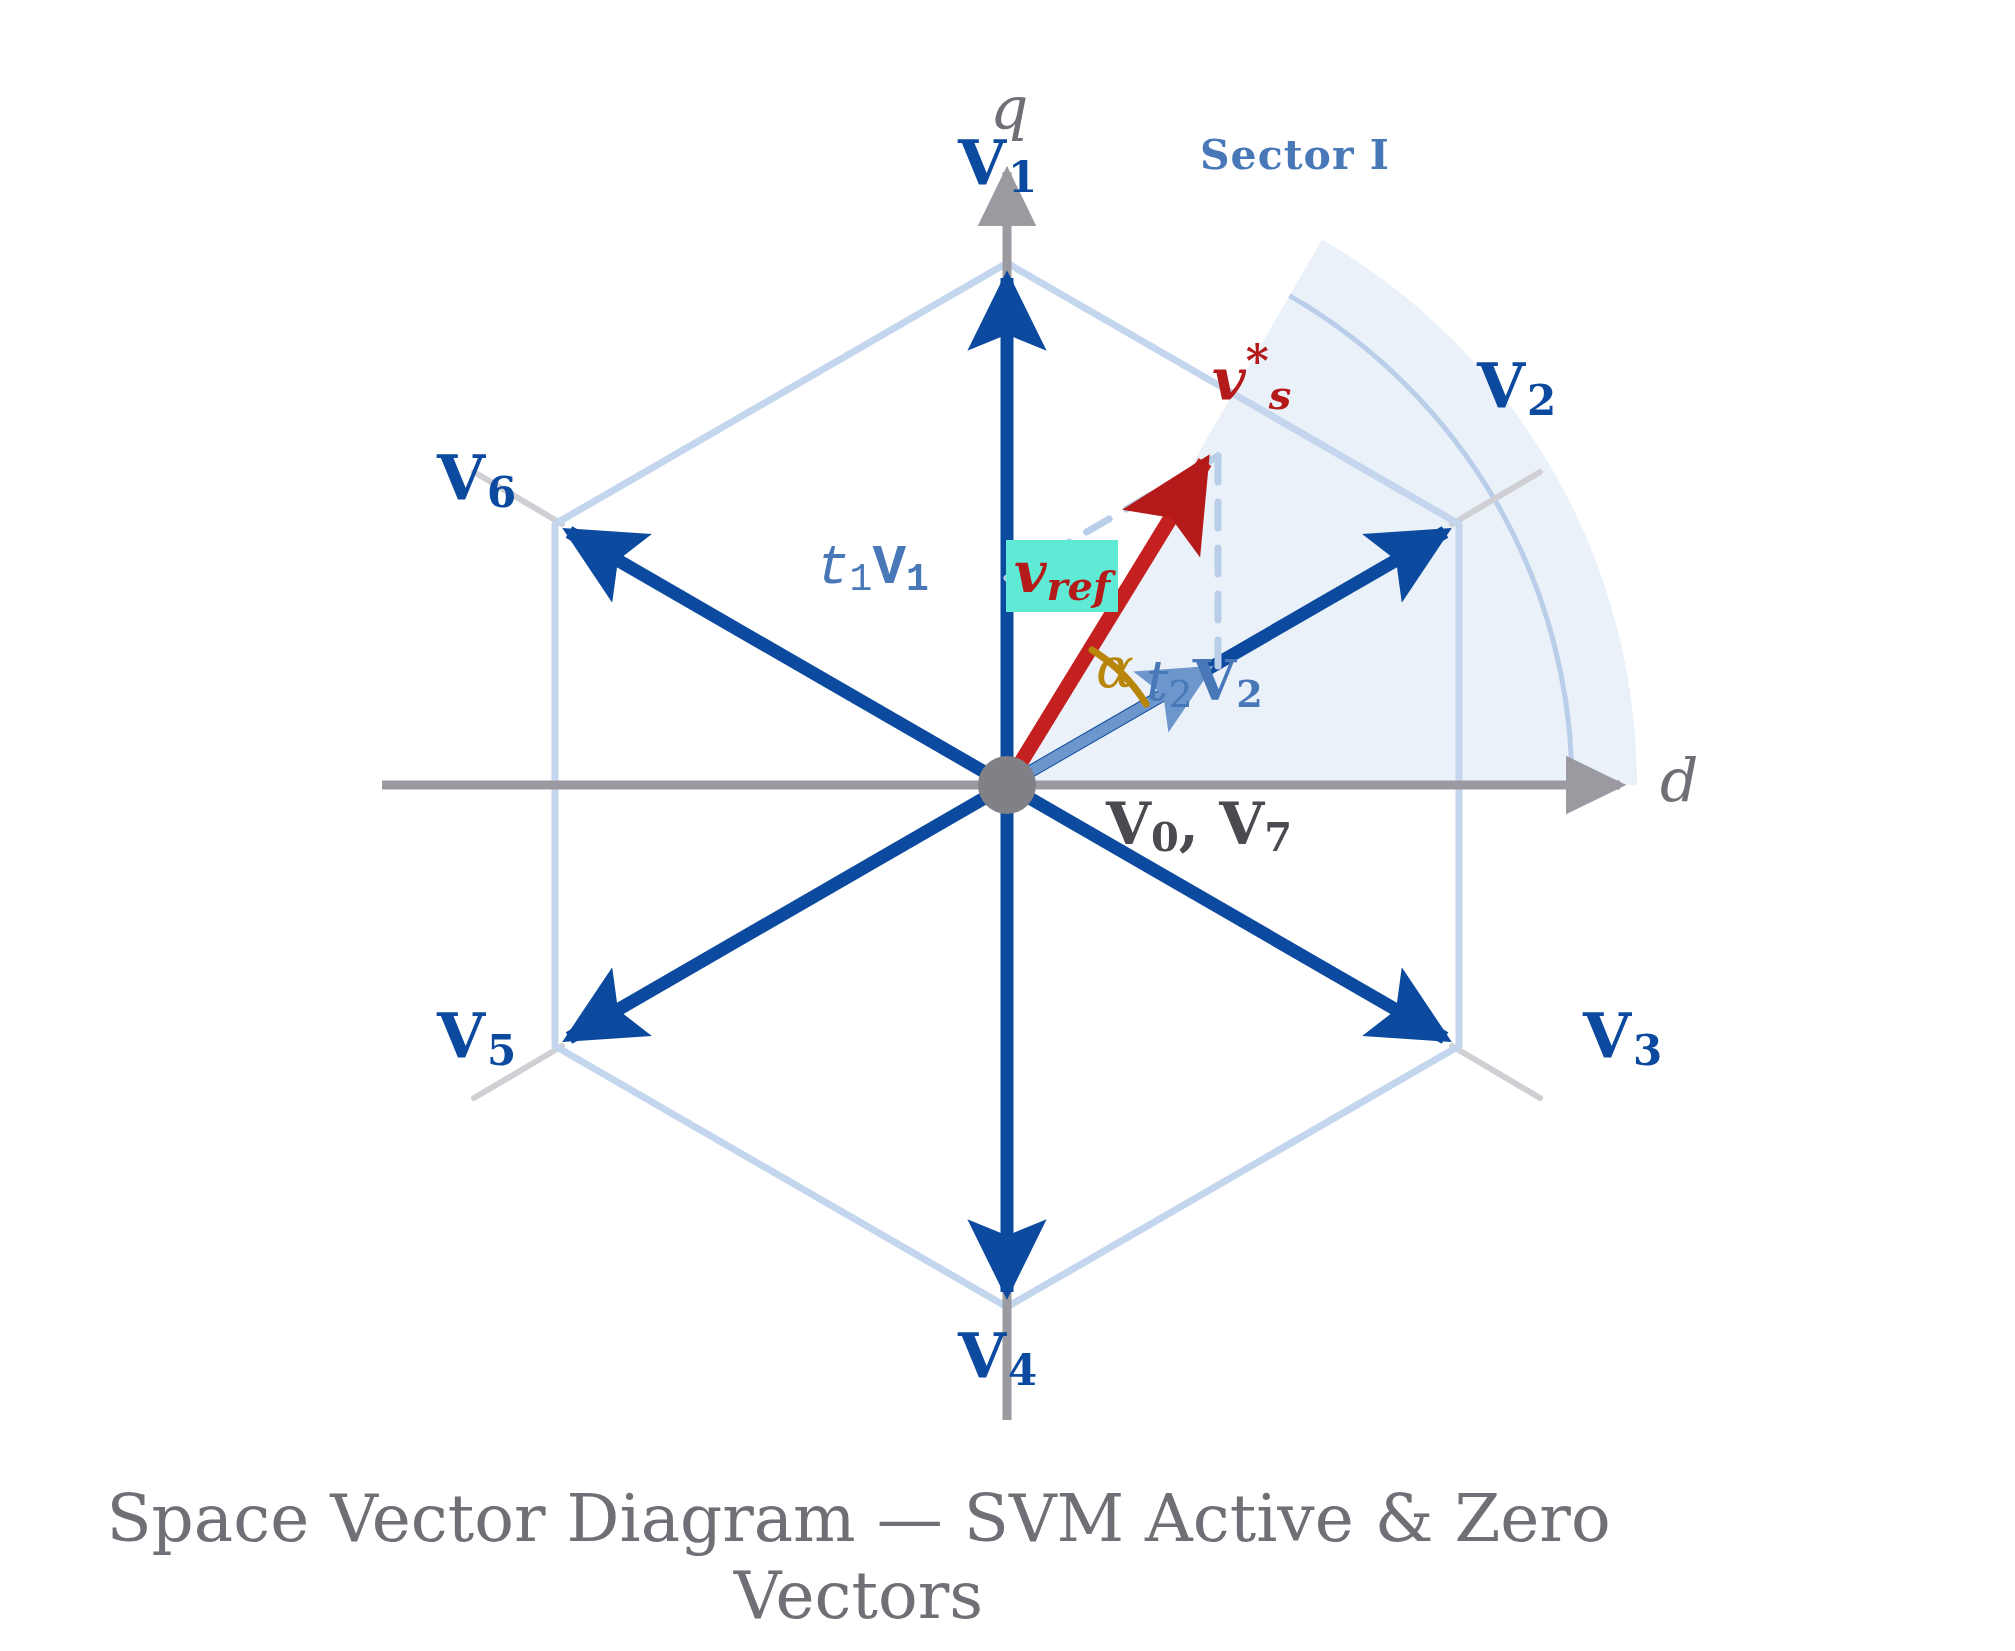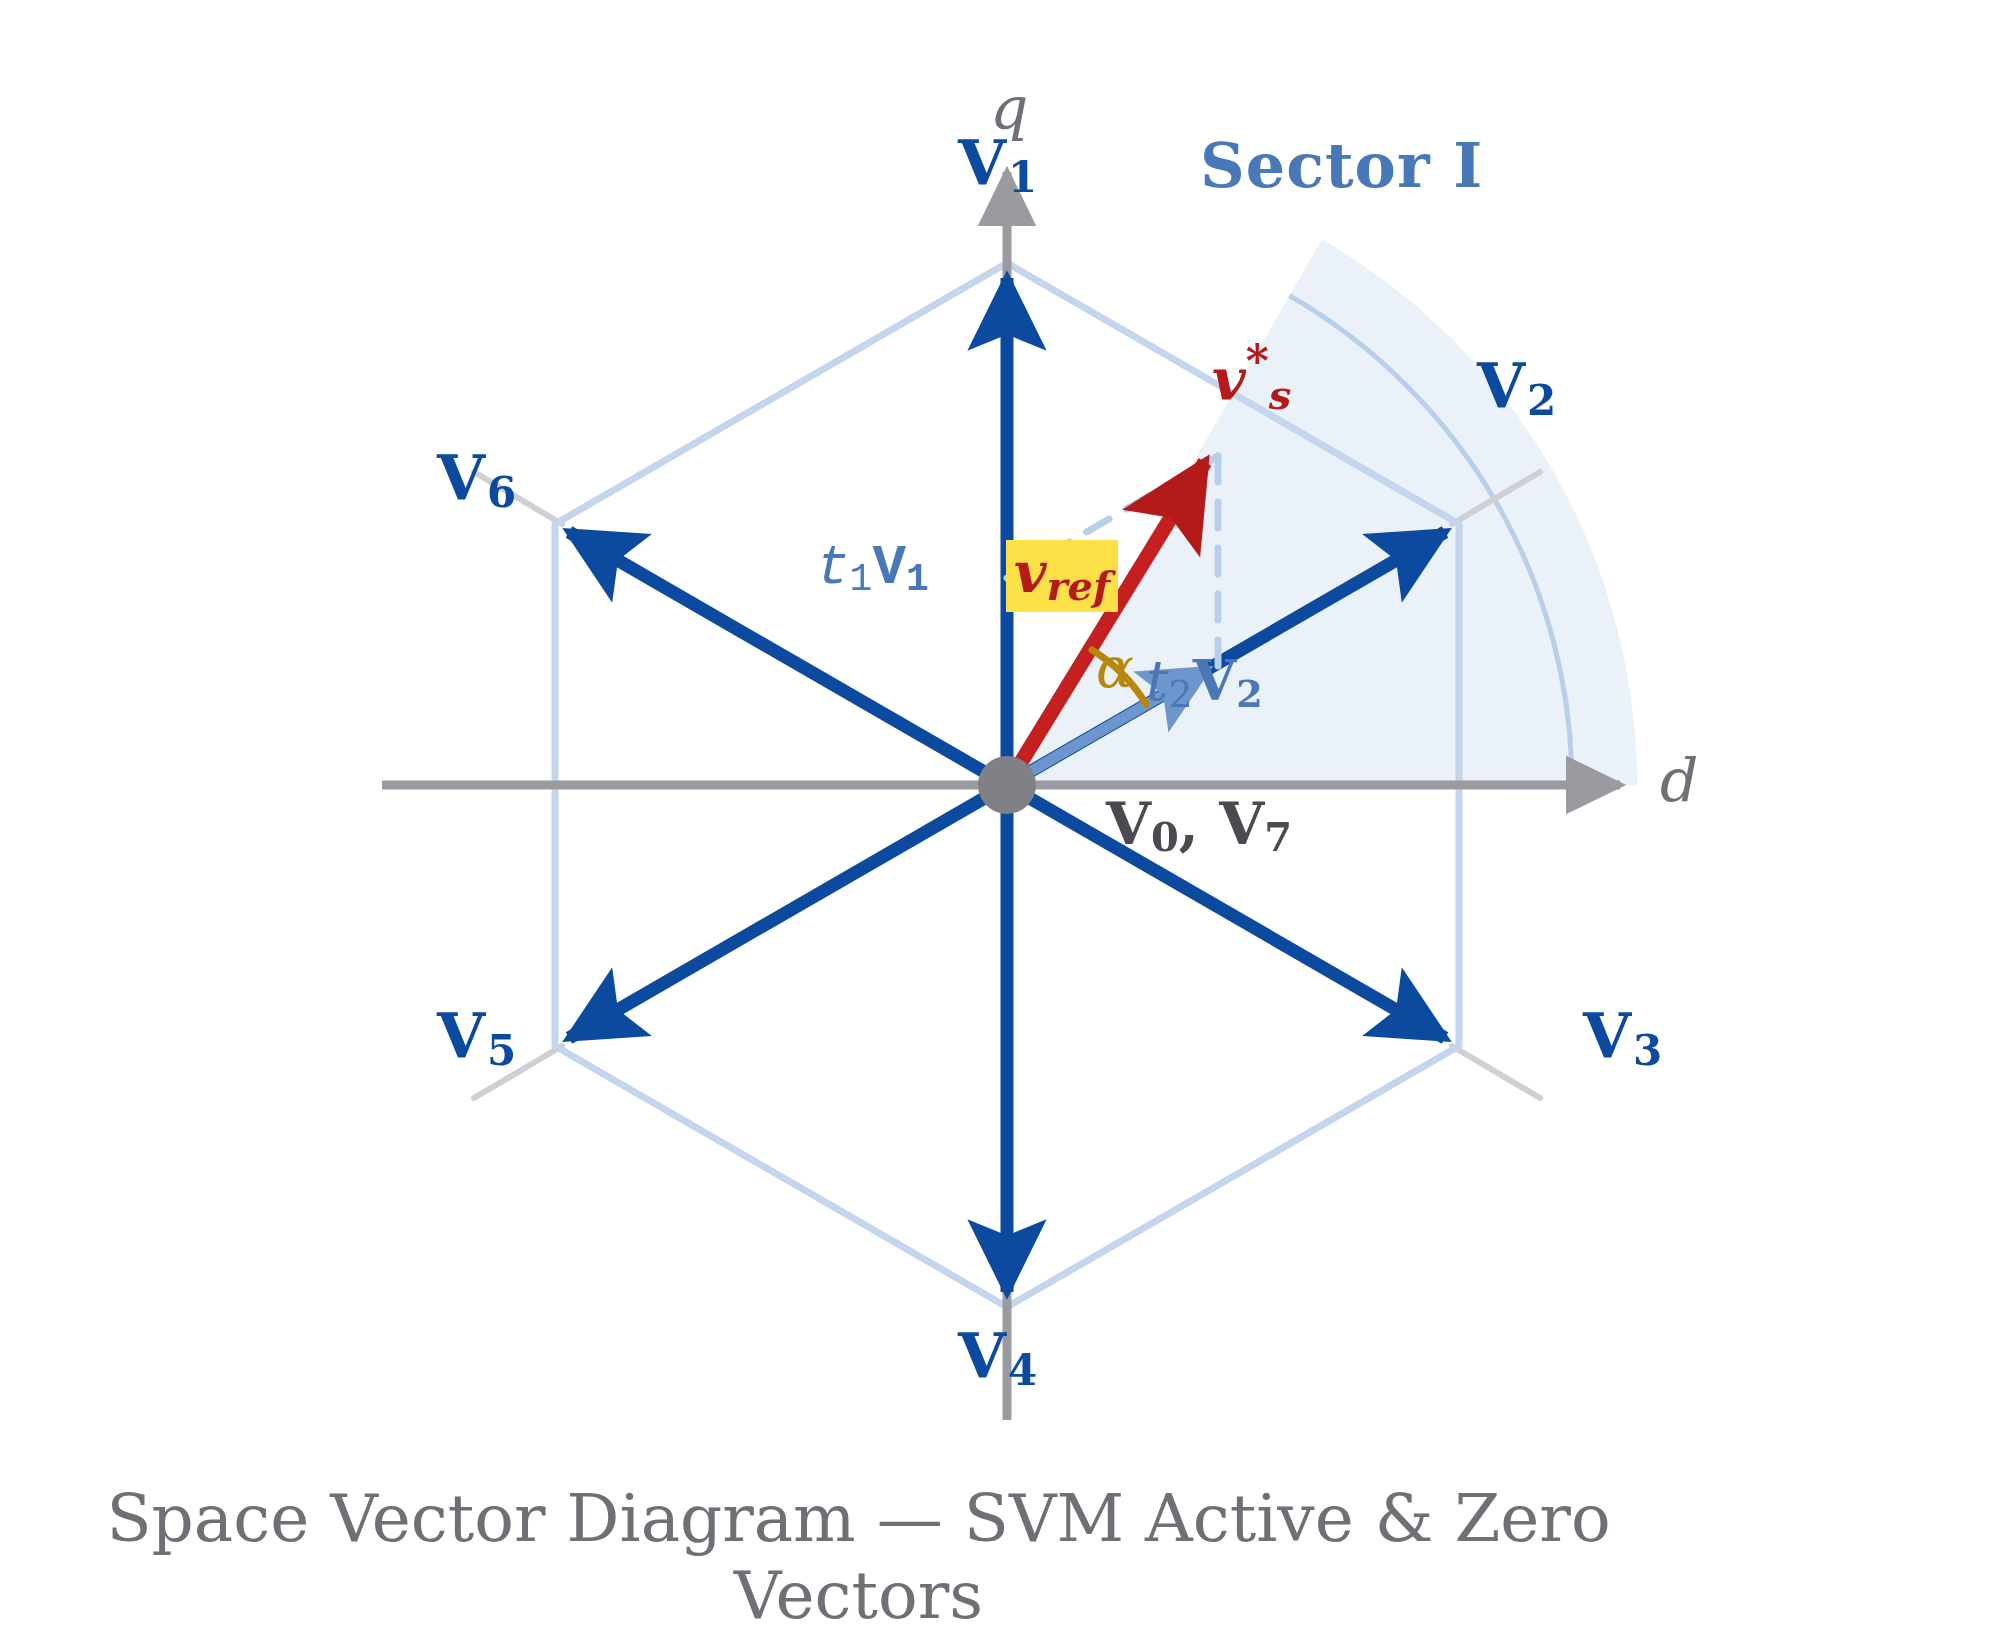--- a/index.html
+++ b/index.html
@@ -5,27 +5,27 @@
   html,body{margin:0;padding:0;background:#ffffff;}
   body{width:2015px;height:1651px;font-family:"DejaVu Serif",serif;overflow:hidden;}
   #stage{position:relative;width:2015px;height:1651px;background:#ffffff;}
   svg.canvas{position:absolute;left:0;top:0;width:2015px;height:1651px;}
   .lbl{position:absolute;white-space:nowrap;font-family:"DejaVu Serif",serif;line-height:1;}
   .vlabel{font-weight:700;color:#0b4a9e;font-size:62px;}
   .vlabel .sub{font-size:42px;vertical-align:-0.18em;padding-left:2px;}
   .axlabel{font-style:italic;color:#6f6f76;font-size:60px;}
   .zerolabel{font-weight:700;color:#4a4a50;font-size:58px;margin-left:44px;}
   .zerolabel .sub{font-size:40px;vertical-align:-0.18em;}
-  .sector-label{font-weight:700;color:#4878b8;font-size:62px;letter-spacing:1px;}
+  .sector-label{font-weight:700;color:#4878b8;font-size:41px;letter-spacing:1px;}
   .tlabel{color:#4878b8;font-size:56px;}
   .tlabel .it{font-style:italic;}
   .tlabel .sub{font-size:38px;vertical-align:-0.18em;}
   .tlabel .bold{font-weight:700;}
   .reflabel{color:#b51a1a;font-size:56px;font-style:italic;font-weight:700;
-            background:#fde047;padding:4px 8px 6px 8px;}
+            background:#5eead4;padding:4px 8px 6px 8px;}
   .reflabel .sub{font-size:40px;vertical-align:-0.2em;font-weight:700;}
   .vslabel{color:#b51a1a;font-size:58px;font-style:italic;font-weight:700;}
   .vslabel .sup{font-size:44px;vertical-align:0.52em;font-style:normal;}
   .vslabel .sub{font-size:40px;vertical-align:-0.22em;}
   .alphalabel{color:#b8860b;font-size:56px;font-style:italic;}
   .caption{position:absolute;left:0;width:1717px;text-align:center;
            color:#6f6f76;font-size:66px;font-family:"DejaVu Serif",serif;}
 </style>
 </head>
 <body>

